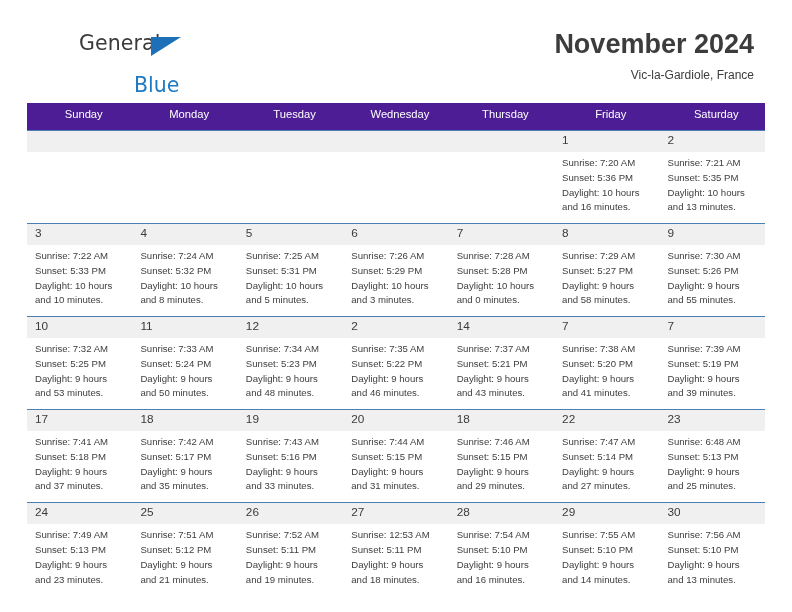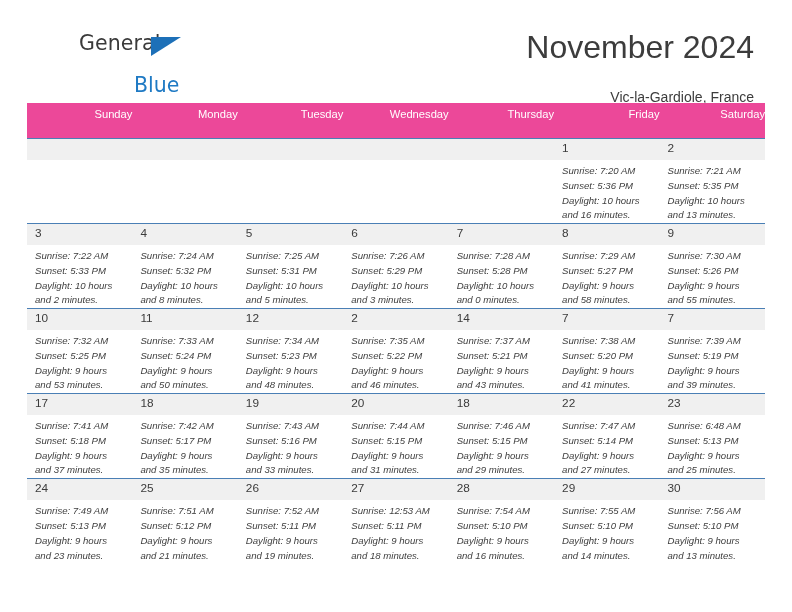--- a/index.html
+++ b/index.html
@@ -65,50 +65,50 @@
     font-family: "DejaVu Sans", sans-serif;
     line-height: 1;
   }
   .title-block {
     position: absolute;
     right: 38px;
     top: 30px;
     text-align: right;
   }
   .cal-title {
-    font-size: 32px;
+    font-size: 27px;
     color: #3c3c3c;
-    font-weight: normal;
+    font-weight: bold;
     line-height: 1.1;
     white-space: nowrap;
   }
   .cal-subtitle {
-    margin-top: 25px;
-    font-size: 14px;
+    margin-top: 9px;
+    font-size: 12px;
     color: #3c3c3c;
     line-height: 1.1;
     white-space: nowrap;
   }
 
   
   .calendar {
     position: absolute;
     left: 27px;
     top: 103px;
     width: 738px;
     border-collapse: collapse;
     table-layout: fixed;
   }
   .calendar th {
-    background: #ec4899;
+    background: #4c1d95;
     color: #ffffff;
     font-size: 11.2px;
     font-weight: normal;
-    text-align: right;
-    padding: 5px 0 18px 8px;
+    text-align: center;
+    padding: 5px 0 10px 8px;
     height: 12px;
     border: none;
   }
   .calendar td {
     vertical-align: top;
     padding: 0;
     border: none;
     border-top: 1px solid #2e6da4;
     height: 78px;
     width: 105.4px;
@@ -122,25 +122,24 @@
     font-size: 11.8px;
     color: #3b3b3b;
     padding: 3px 0 4px 8px;
     line-height: 1.15;
     min-height: 14px;
   }
   .daynum.blank {
     color: transparent;
   }
   .cellbody {
-    padding: 4px 6px 0 8px;
+    padding: 4px 6px 8px 8px;
     font-size: 9.6px;
     color: #404040;
     line-height: 1.54;
-    font-style: italic;
   }
   .cellbody div {
     white-space: nowrap;
   }
   td.empty .cellbody { visibility: hidden; }
 </style>
 </head>
 <body>
 
 <div class="page">
@@ -238,21 +237,21 @@
             </div>
           </td>
         </tr>
         <tr class="week">
           <td>
             <div class="daynum">3</div>
             <div class="cellbody">
               <div>Sunrise: 7:22 AM</div>
               <div>Sunset: 5:33 PM</div>
               <div>Daylight: 10 hours</div>
-              <div>and 2 minutes.</div>
+              <div>and 10 minutes.</div>
             </div>
           </td>
           <td>
             <div class="daynum">4</div>
             <div class="cellbody">
               <div>Sunrise: 7:24 AM</div>
               <div>Sunset: 5:32 PM</div>
               <div>Daylight: 10 hours</div>
               <div>and 8 minutes.</div>
             </div>

